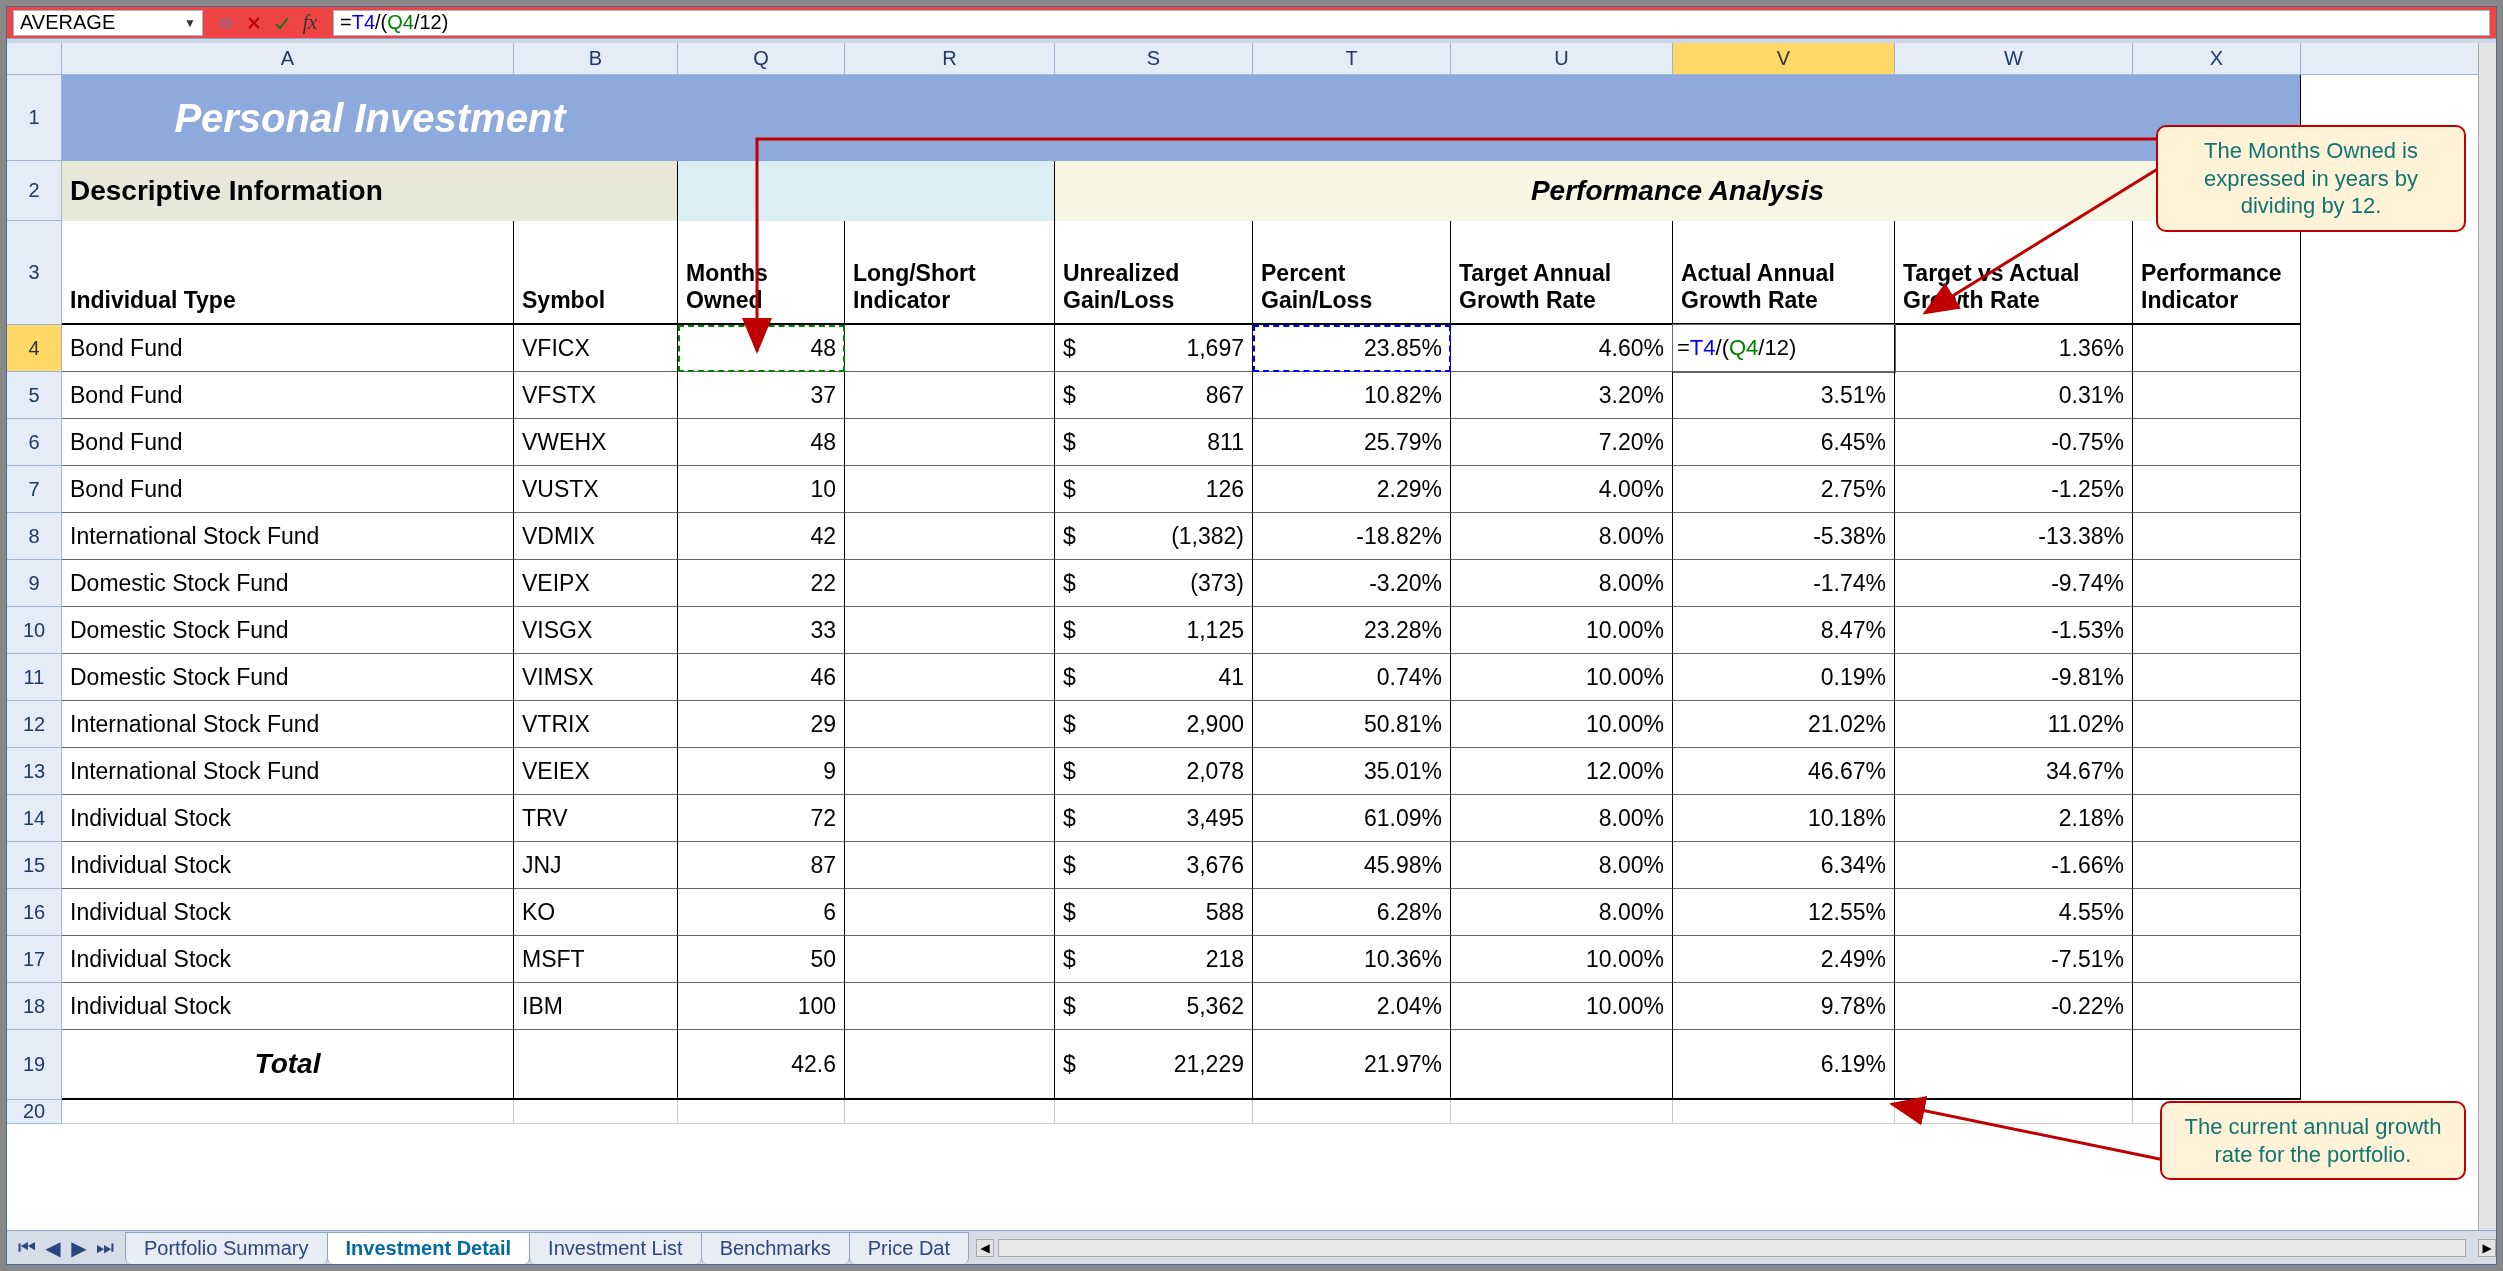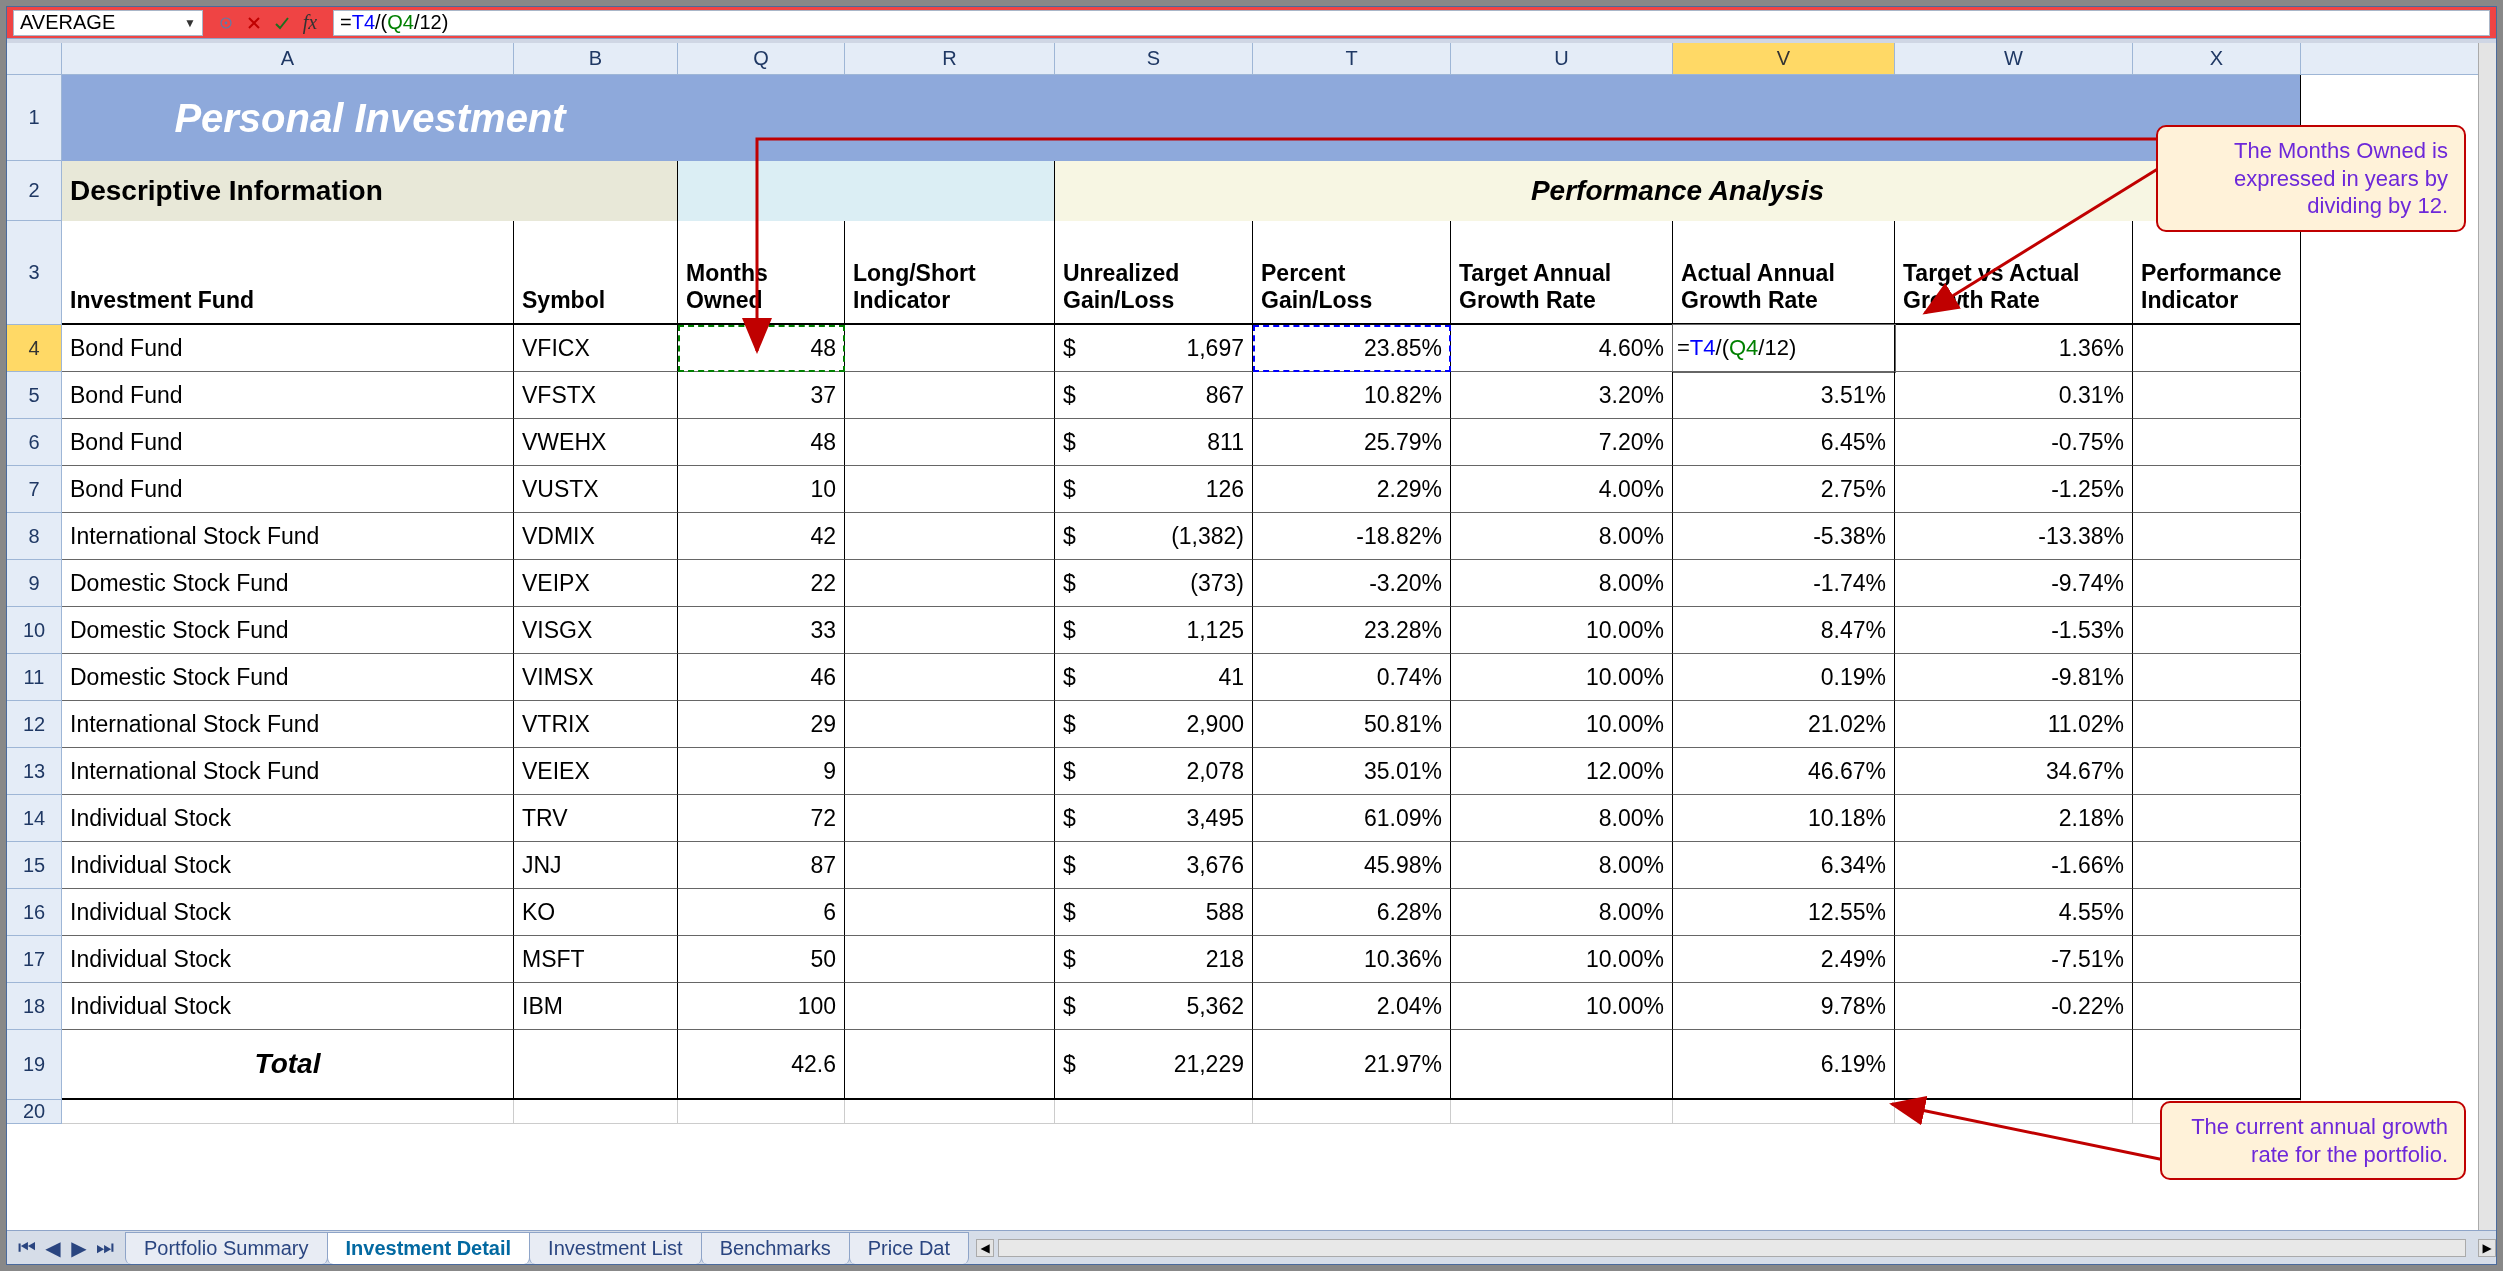--- a/index.html
+++ b/index.html
@@ -234,23 +234,23 @@
     margin: 0 4px 0 4px;
   }
   
   .callout {
     position: absolute;
     background: #fff2d9;
     border: 2px solid #c00000;
     border-radius: 10px;
     padding: 10px 16px;
     font-size: 22px;
-    text-align: right;
+    text-align: center;
     line-height: 1.25;
-    color: #6d28d9;
+    color: #0f766e;
     z-index: 50;
   }
   .callout-top { top: 82px; right: 30px; width: 310px; }
   .callout-bot { bottom: 50px; right: 30px; width: 306px; }
   
   svg.overlay {
     position: absolute;
     top: 36px; left: 0;
     pointer-events: none;
     z-index: 40;
@@ -325,21 +325,21 @@
           <div class="cell title-band-rest" style="grid-column:4/12;border-right:1px solid #000;"></div>
         </div>
         <div class="row r2">
           <div class="row-header">2</div>
           <div class="cell desc-hdr" style="grid-column:2/4;">Descriptive Information</div>
           <div class="cell blank-hdr2" style="grid-column:4/6;"></div>
           <div class="cell perf-hdr" style="grid-column:6/12;font-style:italic;">Performance Analysis</div>
         </div>
         <div class="row r3">
           <div class="row-header">3</div>
-          <div class="cell txt">Investment Fund</div>
+          <div class="cell txt">Individual Type</div>
           <div class="cell txt">Symbol</div>
           <div class="cell txt">Months<br>Owned</div>
           <div class="cell txt">Long/Short<br>Indicator</div>
           <div class="cell txt">Unrealized<br>Gain/Loss</div>
           <div class="cell txt">Percent<br>Gain/Loss</div>
           <div class="cell txt">Target Annual<br>Growth Rate</div>
           <div class="cell txt">Actual Annual<br>Growth Rate</div>
           <div class="cell txt">Target vs Actual<br>Growth Rate</div>
           <div class="cell txt">Performance<br>Indicator</div>
         </div>

